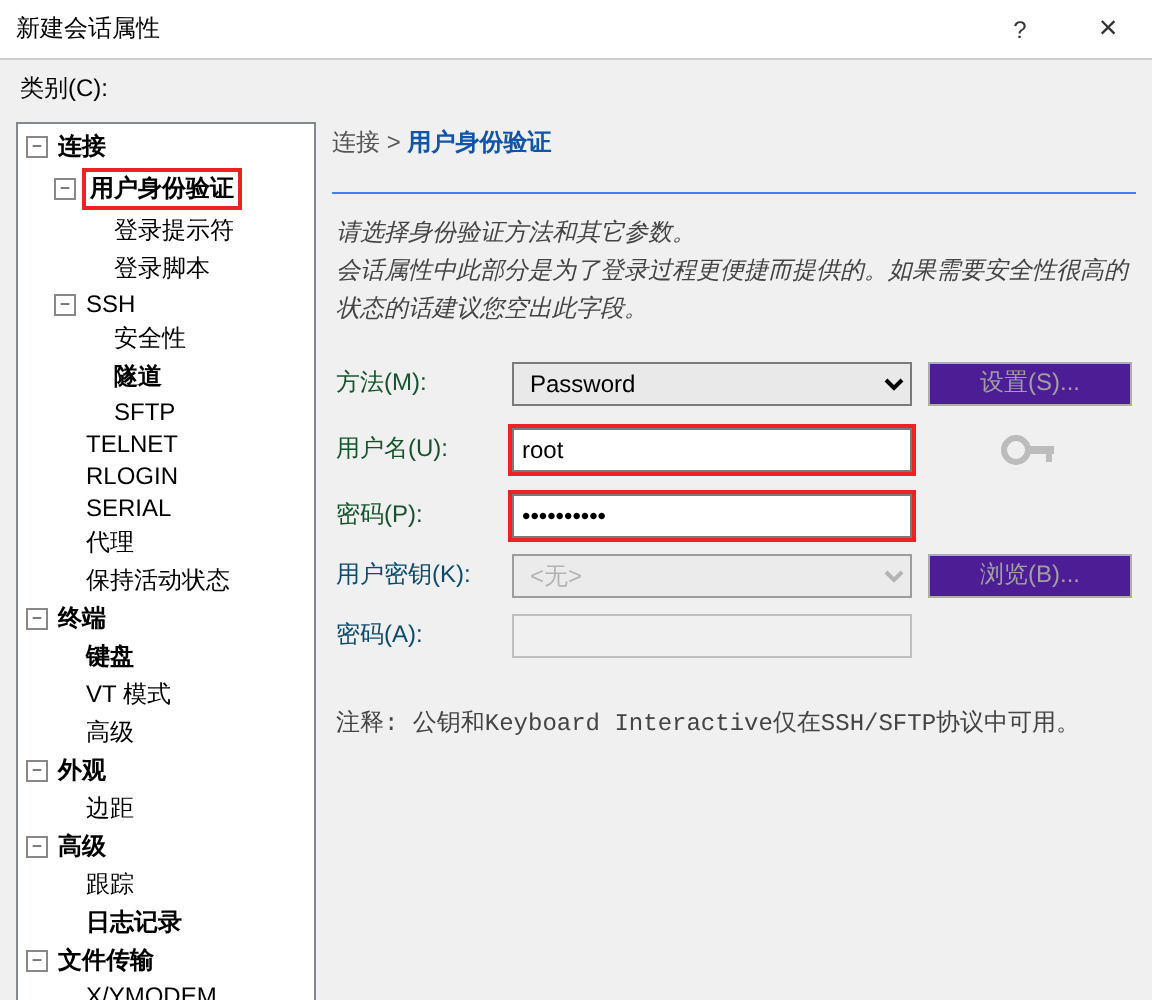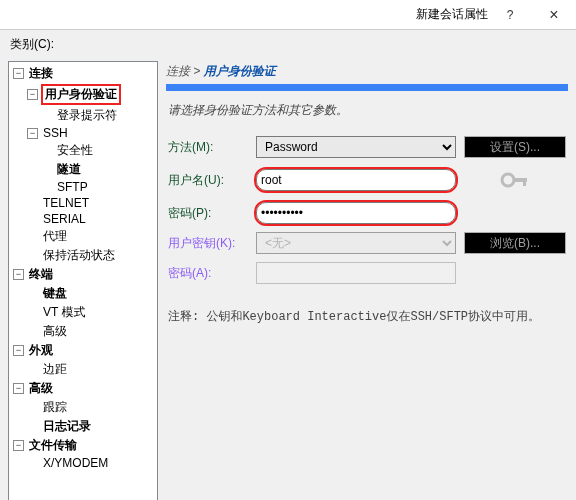--- a/index.html
+++ b/index.html
@@ -1,43 +1,43 @@
 <!DOCTYPE html>
 <html><head>
 <meta charset="utf-8">
 <style>
 * { box-sizing: border-box; margin: 0; padding: 0; font-family: "Microsoft YaHei", "SimSun", sans-serif; font-size: 12px; }
 body { background: #f0f0f0; width: 576px; height: 500px; overflow: hidden; }
-.titlebar { height: 30px; background: #fff; display: flex; align-items: center; padding-left: 8px; border-bottom: 1px solid #ccc; text-align: right; }
+.titlebar { height: 30px; background: #fff; display: flex; align-items: center; padding-left: 8px; border-bottom: 1px solid #ccc; }
 .titlebar-title { flex: 1; }
 .titlebar-btn { width: 44px; height: 30px; display: flex; align-items: center; justify-content: center; color: #333; }
 .body { display: flex; flex-direction: column; height: 496px; }
 .content { display: flex; flex: 1; padding: 6px 8px 0 8px; gap: 8px; }
 .categ-label { padding: 6px 0 2px 10px; }
 .tree-wrap { width: 150px; border: 1px solid #828790; background: #fff; overflow: auto; padding: 2px 0; }
 .tree ul { list-style: none; padding-left: 14px; }
 .tree > ul { padding-left: 2px; }
 .node { white-space: nowrap; padding: 1px 2px; display: flex; align-items: center; }
 .toggle { width: 11px; height: 11px; border: 1px solid #888; display: inline-flex; align-items: center; justify-content: center; margin-right: 3px; font-size: 9px; line-height: 1; color: #333; background: #fff; }
 .spacer { width: 14px; display: inline-block; }
 .node-label { padding: 0 2px; }
 .bold { font-weight: bold; }
 .highlight { border: 2px solid #e22; padding: 0 2px; }
 .right { flex: 1; display: flex; flex-direction: column; padding-top: 2px; }
-.breadcrumb { color: #555; padding-bottom: 4px; border-bottom: 7px solid #3b82f6; font-style: italic; }
+.breadcrumb { color: #555; padding-bottom: 16px; border-bottom: 1px solid #3b82f6; }
 .breadcrumb .cur { color: #15a; font-weight: bold; }
 .desc { color: #444; padding: 10px 2px; line-height: 1.6; font-style: italic; }
 .form { display: grid; grid-template-columns: 80px 200px 1fr; gap: 8px 8px; align-items: center; padding: 6px 2px; }
 .form label { color: #14532d; }
-.form label.disabled { color: #8b5cf6; }
+.form label.disabled { color: #0c4a6e; }
 select, input[type=text], input[type=password] { width: 100%; height: 22px; border: 1px solid #7a7a7a; padding: 0 4px; background: #fff; }
 select { background: #e9e9e9; }
-.hl-input { outline: 2px solid #e22; outline-offset: 0; border-radius: 10px; }
+.hl-input { outline: 2px solid #e22; outline-offset: 0; }
 .side-btn { height: 22px; border: 1px solid #adadad; background: #e1e1e1; padding: 0 10px; color: #333; }
-.side-btn:disabled { color: #a0a0a0; background: #000000; text-align: center; }
+.side-btn:disabled { color: #a0a0a0; background: #4c1d95; text-align: center; }
 .key-icon { width: 32px; height: 28px; justify-self: center; }
 .note { color: #444; padding: 18px 2px; font-family: Liberation Mono, monospace; }
 input.disabled-empty { background: #f0f0f0; border: 1px solid #c0c0c0; }
 </style>
 </head>
 <body>
 
 <div class="titlebar">
   <span class="titlebar-title">新建会话属性</span>
   <div class="titlebar-btn">
@@ -65,20 +65,26 @@
                     <span class="toggle">−</span>
                     <span class="node-label bold highlight">用户身份验证</span>
                   </div>
                 <ul>
                   <li>
                       <div class="node">
                         <span class="spacer"></span>
                         <span class="node-label">登录提示符</span>
                       </div>
                     </li>
+                  <li>
+                      <div class="node">
+                        <span class="spacer"></span>
+                        <span class="node-label">登录脚本</span>
+                      </div>
+                    </li>
                 </ul>
               </li>
               <li>
                 <div class="node">
                     <span class="toggle">−</span>
                     <span class="node-label">SSH</span>
                   </div>
                 <ul>
                   <li>
                       <div class="node">
@@ -102,20 +108,26 @@
               </li>
               <li>
                   <div class="node">
                     <span class="spacer"></span>
                     <span class="node-label">TELNET</span>
                   </div>
                 </li>
               <li>
                   <div class="node">
                     <span class="spacer"></span>
+                    <span class="node-label">RLOGIN</span>
+                  </div>
+                </li>
+              <li>
+                  <div class="node">
+                    <span class="spacer"></span>
                     <span class="node-label">SERIAL</span>
                   </div>
                 </li>
               <li>
                   <div class="node">
                     <span class="spacer"></span>
                     <span class="node-label">代理</span>
                   </div>
                 </li>
               <li>
@@ -204,20 +216,21 @@
         </ul>
       </div>
     </div>
 
     <div class="right">
       <div class="breadcrumb">
         <span>连接</span><span> &gt; </span><span class="cur">用户身份验证</span>
       </div>
       <div class="desc">
         <div>请选择身份验证方法和其它参数。</div>
+        <div>会话属性中此部分是为了登录过程更便捷而提供的。如果需要安全性很高的状态的话建议您空出此字段。</div>
       </div>
 
       <div class="form">
         <label>方法(M):</label>
         <select><option>Password</option></select>
         <button class="side-btn" disabled="">设置(S)...</button>
 
         <label>用户名(U):</label>
         <input type="text" class="hl-input" value="root" style="">
         <div class="key-icon">

